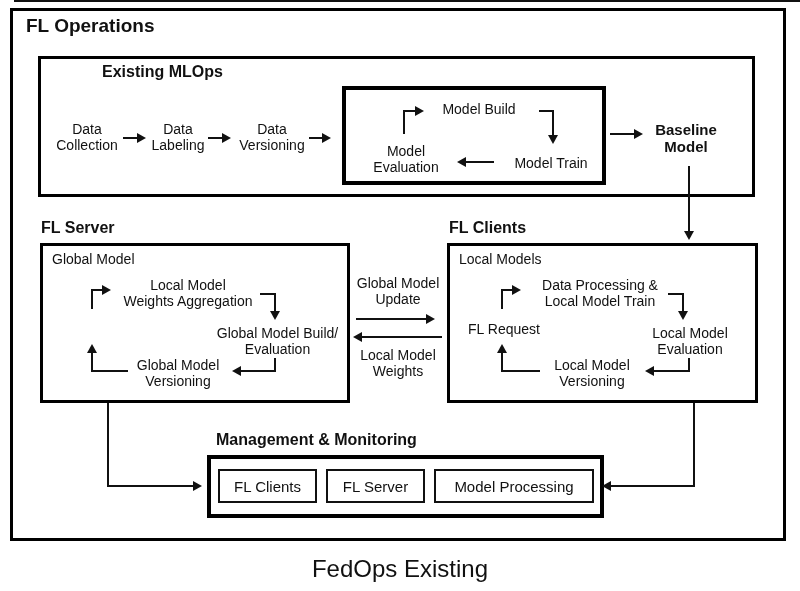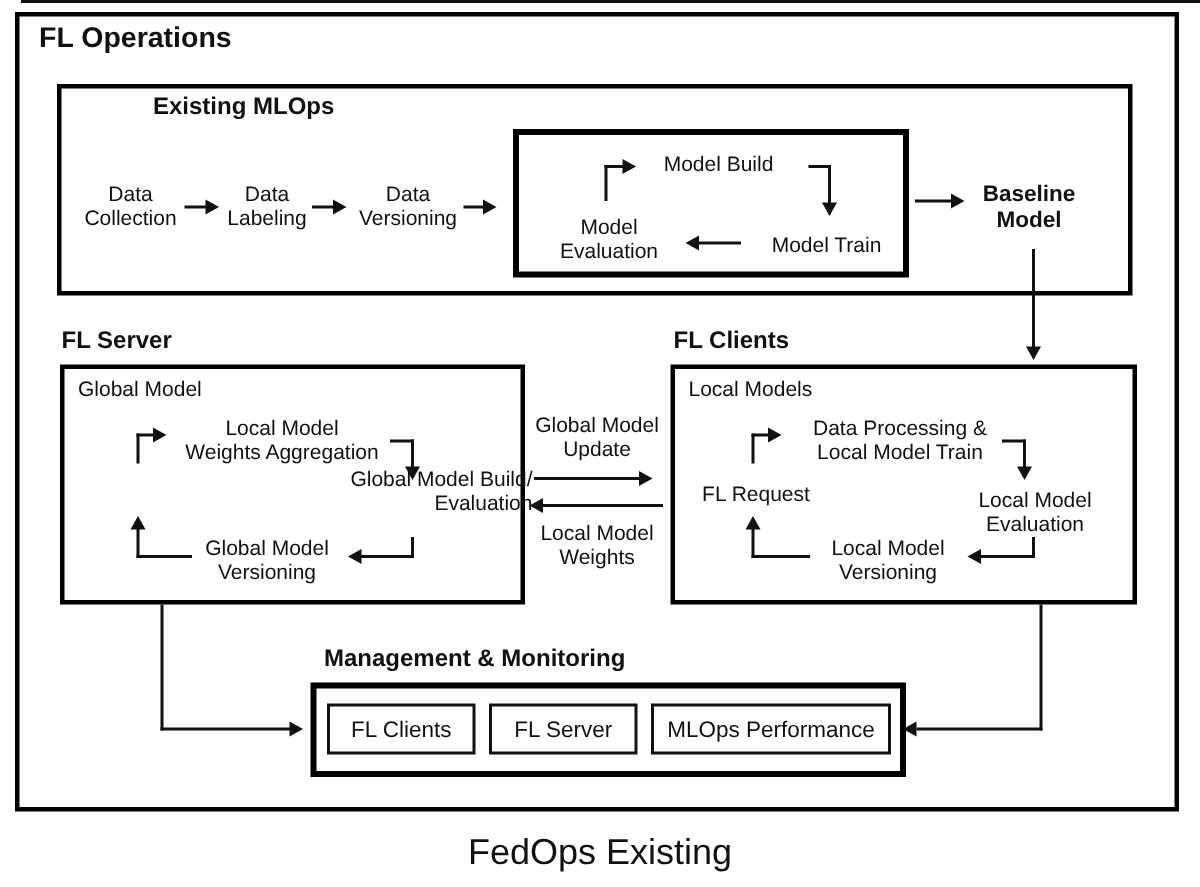--- a/index.html
+++ b/index.html
@@ -85,21 +85,21 @@
   <div class="lbl" style="left:103px; top:277px; width:170px;">Local Model
 Weights Aggregation</div>
   <div class="vl" style="left:91px; top:289px; height:20px;"></div>
   <div class="hl" style="left:91px; top:289px; width:13px;"></div>
   <div class="ar ar-r" style="left:102px; top:285px;"></div>
 
   <div class="hl" style="left:260px; top:293px; width:16px;"></div>
   <div class="vl" style="left:274px; top:293px; height:20px;"></div>
   <div class="ar ar-d" style="left:270px; top:311px;"></div>
 
-  <div class="lbl" style="left:200px; top:311px; width:155px;text-align:right;">Global Model Build/
+  <div class="lbl" style="left:200px; top:325px; width:155px;">Global Model Build/
 Evaluation</div>
   <div class="lbl" style="left:128px; top:357px; width:100px;">Global Model
 Versioning</div>
 
   <div class="vl" style="left:274px; top:358px; height:14px;"></div>
   <div class="hl" style="left:240px; top:370px; width:36px;"></div>
   <div class="ar ar-l" style="left:232px; top:366px;"></div>
 
   <div class="hl" style="left:91px; top:370px; width:37px;"></div>
   <div class="vl" style="left:91px; top:352px; height:20px;"></div>
@@ -144,21 +144,21 @@
 
   <div class="lbl bold t-sec lbl-left" style="left:216px; top:430px; width:260px;">Management &amp; Monitoring</div>
   <div class="box bw4" style="left:207px; top:455px; width:397px; height:63px;"></div>
   <div class="mini" style="left:218px; top:469px; width:99px; height:34px;">
       <span>FL Clients</span>
     </div>
   <div class="mini" style="left:326px; top:469px; width:99px; height:34px;">
       <span>FL Server</span>
     </div>
   <div class="mini" style="left:434px; top:469px; width:160px; height:34px;">
-      <span>MLOps Performance</span>
+      <span>Model Processing</span>
     </div>
 
   <div class="vl" style="left:107px; top:403px; height:84px;"></div>
   <div class="hl" style="left:107px; top:485px; width:88px;"></div>
   <div class="ar ar-r" style="left:193px; top:481px;"></div>
 
   <div class="vl" style="left:693px; top:403px; height:84px;"></div>
   <div class="hl" style="left:611px; top:485px; width:84px;"></div>
   <div class="ar ar-l" style="left:602px; top:481px;"></div>
 

